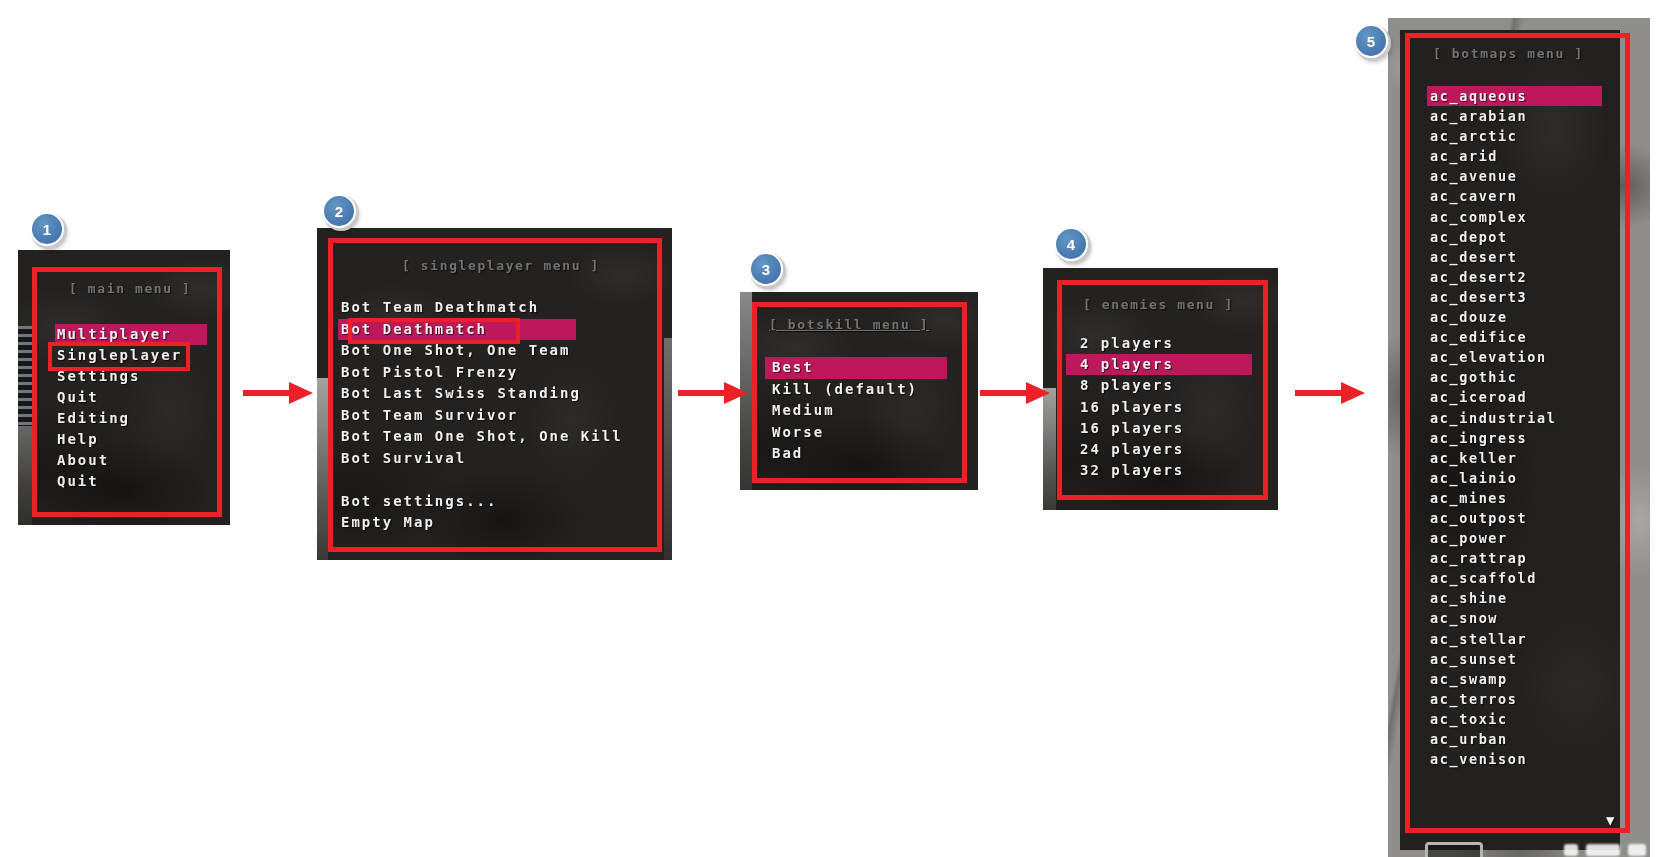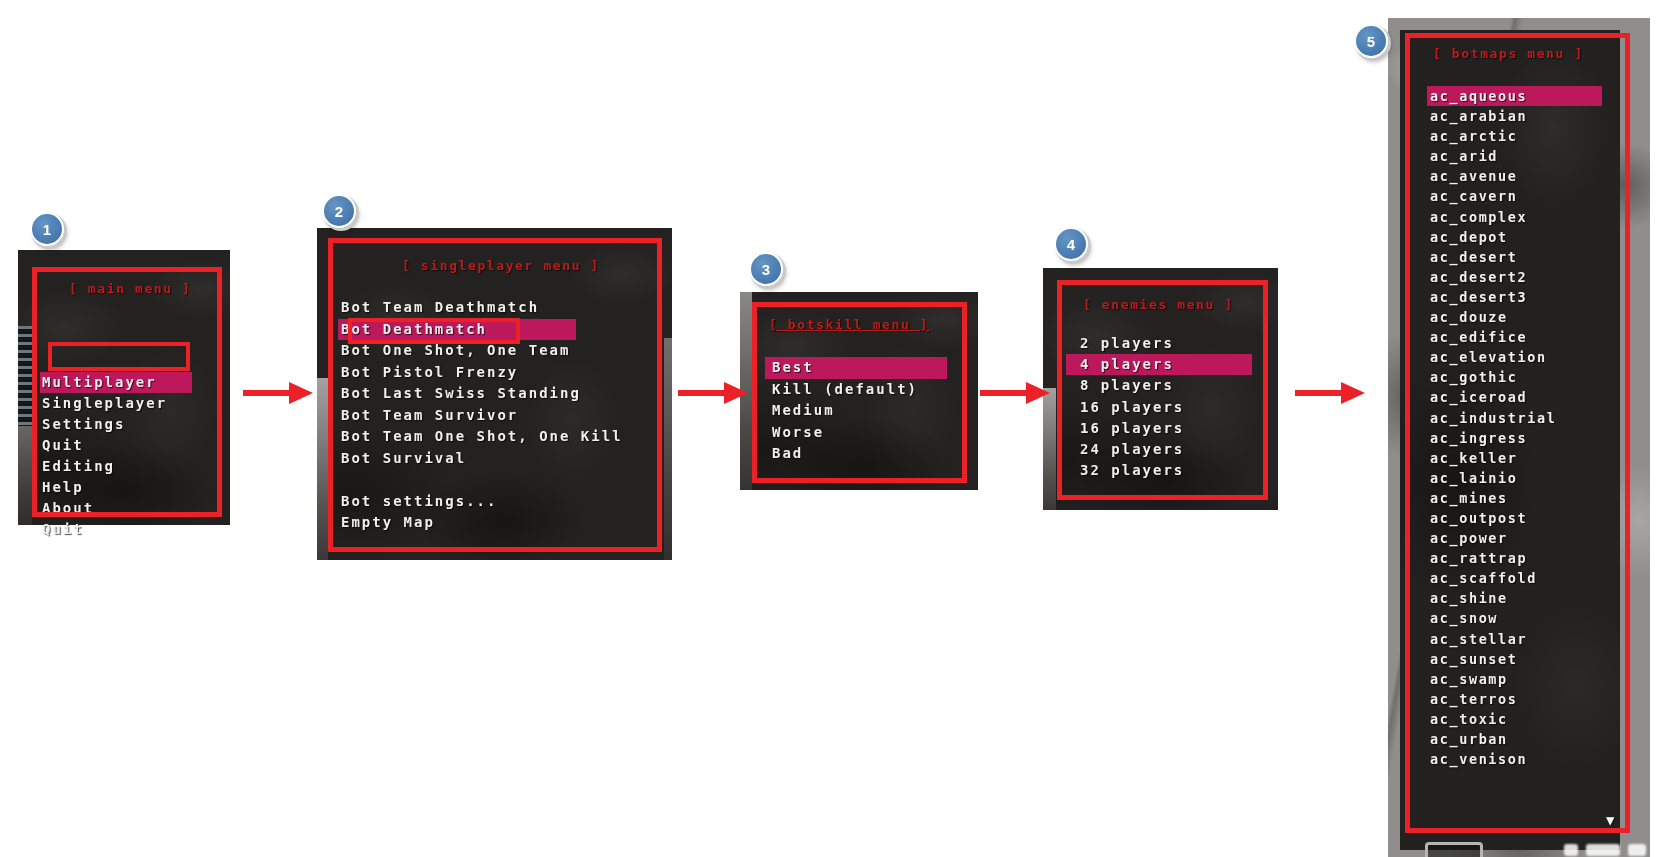--- a/index.html
+++ b/index.html
@@ -44,21 +44,21 @@
     position:absolute;
     background:linear-gradient(180deg,#a3a2a0 0%, #7d7c7a 35%, #55544f 70%, #3a3936 100%);
   }
   .vent{
     position:absolute;
     background:repeating-linear-gradient(180deg,#71767b 0px,#71767b 3px,#15181b 3px,#15181b 8px);
   }
   
   .menu-title{
     position:absolute;
-    color:#b91c1c;
+    color:#737373;
     font-size:13px;font-weight:bold;letter-spacing:1.6px;
     white-space:pre;
     text-shadow:1px 1px 1px rgba(0,0,0,0.7);
     z-index:3;
   }
   .menu-list{
     position:absolute;
     display:flex;flex-direction:column;
     z-index:3;
   }
@@ -127,21 +127,21 @@
   }
 </style>
 </head>
 <body>
 
 <div class="shot" id="shot1" style="left:18px;top:250px;width:212px;height:275px;">
   <div class="vent" style="left:0;top:76px;width:15px;height:100px;"></div>
   <div class="wall-strip" style="left:0;top:176px;width:14px;height:99px;opacity:0.55;"></div>
 </div>
 <div class="menu-title" style="left:69px;top:281px;">[ main menu ]</div>
-<div class="menu-list" style="left:40px;top:324px;width:152px;margin-top:48px;--rh:21px;">
+<div class="menu-list" style="left:55px;top:324px;width:152px;--rh:21px;">
 
 <div class="row selected">Multiplayer</div>
     <div class="row">Singleplayer</div>
     <div class="row">Settings</div>
     <div class="row">Quit</div>
     <div class="row">Editing</div>
     <div class="row">Help</div>
     <div class="row">About</div>
     <div class="row">Quit</div>
   </div>

